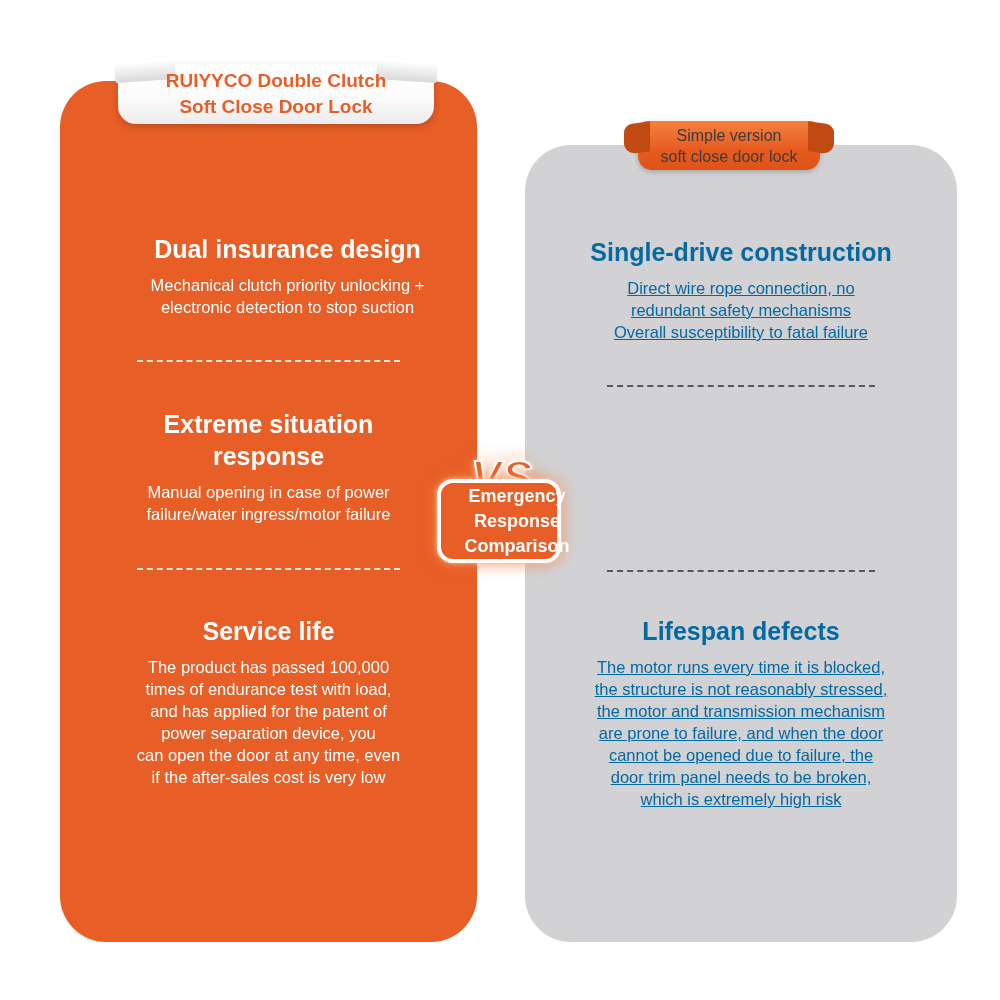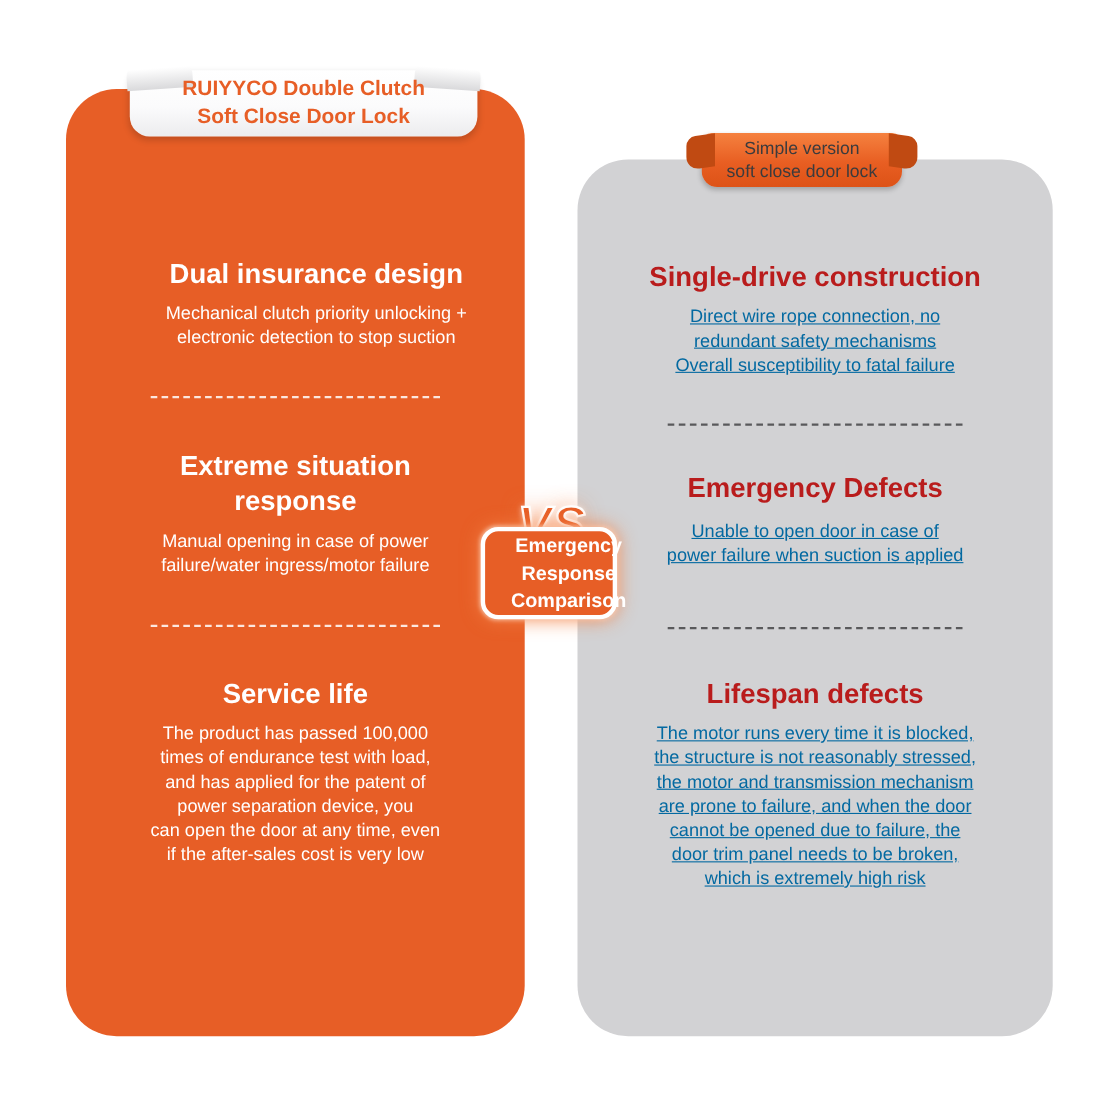--- a/index.html
+++ b/index.html
@@ -46,21 +46,21 @@
     background:#C04A12;
   }
   .ribbon-right::before { left:-14px;  border-radius:8px 0 0 12px; transform:skewY(-8deg); }
   .ribbon-right::after  { right:-14px; border-radius:0 8px 12px 0; transform:skewY(8deg);  }
 
   
   .sec { position:absolute; left:0; width:100%; text-align:center; }
   .sec .h { font-weight:bold; font-size:25px; line-height:32px; }
   .sec .b { font-size:16.5px; line-height:22px; margin:9px auto 0; }
   .panel-left  .h, .panel-left  .b { color:#ffffff; }
-  .panel-right .h { color:#b91c1c; }
+  .panel-right .h { color:#0369a1; }
   .panel-right .b { color:#0369a1; width:92%;text-decoration:underline; }
 
   .sec-l1 { top:152px;padding-left:19px; }
   .sec-l2 { top:327px; }
   .sec-l3 { top:534px; }
   .sec-r1 { top:91px;  }
   .sec-r2 { top:283px; } .sec-r2 .b { margin-top:12px; }
   .sec-r3 { top:470px; }
 
   
@@ -121,25 +121,20 @@
   </div>
 
   <div class="panel panel-right">
     <div class="sec sec-r1">
       <div class="h pre">Single-drive construction</div>
       <div class="b pre">Direct wire rope connection, no
 redundant safety mechanisms
 Overall susceptibility to fatal failure</div>
     </div>
     <div class="divider div-r1"></div>
-    <div class="sec sec-r2">
-      <div class="h pre">Emergency Defects</div>
-      <div class="b pre">Unable to open door in case of
-power failure when suction is applied</div>
-    </div>
     <div class="divider div-r2"></div>
     <div class="sec sec-r3">
       <div class="h pre">Lifespan defects</div>
       <div class="b pre">The motor runs every time it is blocked,
 the structure is not reasonably stressed,
 the motor and transmission mechanism
 are prone to failure, and when the door
 cannot be opened due to failure, the
 door trim panel needs to be broken,
 which is extremely high risk</div>

